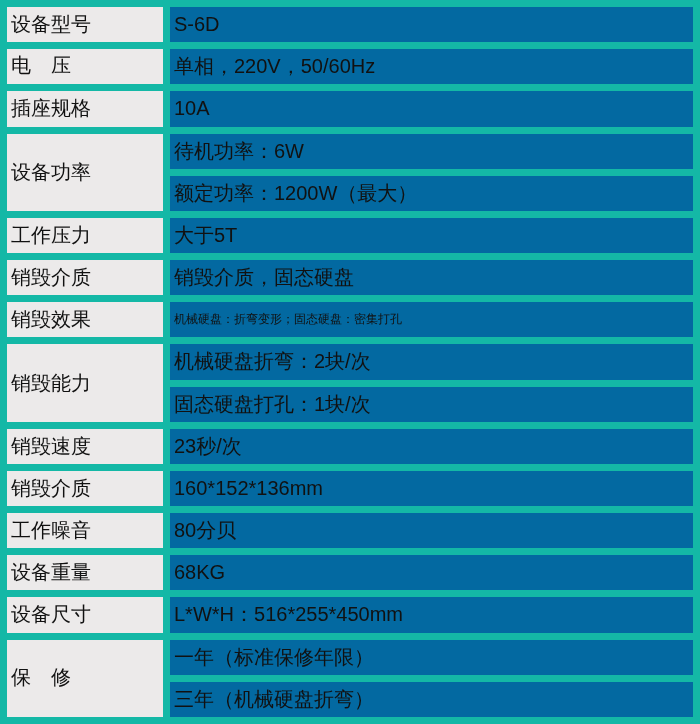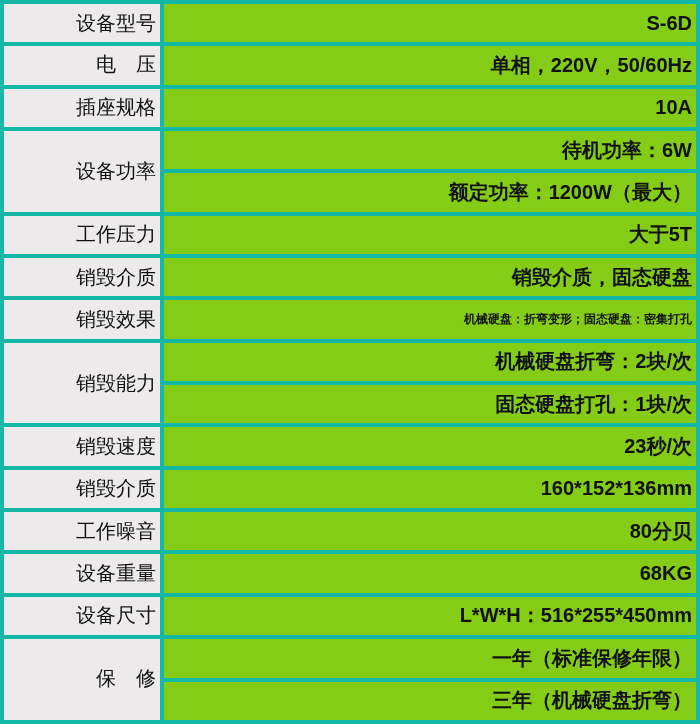--- a/index.html
+++ b/index.html
@@ -14,42 +14,41 @@
     color: #111111;
     overflow: hidden;
   }
   .spec-table {
     width: 700px;
     height: 724px;
     border-collapse: collapse;
     table-layout: fixed;
   }
   .spec-table td {
-    border: 4px solid #14b8a6;
-    text-align: right;
+    border: 7px solid #14b8a6;
+    text-align: left;
     vertical-align: middle;
     font-size: 20px;
     padding: 2px 4px;
     line-height: 1.25;
   }
   .label-cell {
     width: 148px;
     background: #eceaea;
     font-size: 20px;
     letter-spacing: 0px;
     color: #111111;
   }
   .label-cell.spaced {
     letter-spacing: 0;
     font-family: Liberation Mono, monospace;
   }
   .value-cell {
-    background: #84cc16;
+    background: #0369a1;
     font-size: 20px;
-    font-weight: bold;
   }
   .value-cell.tiny {
     font-size: 12px;
   }
   
   .spec-table {
     border-top: 1px solid #b9b9b9;
     border-left: 1px solid #b9b9b9;
   }
 </style>

